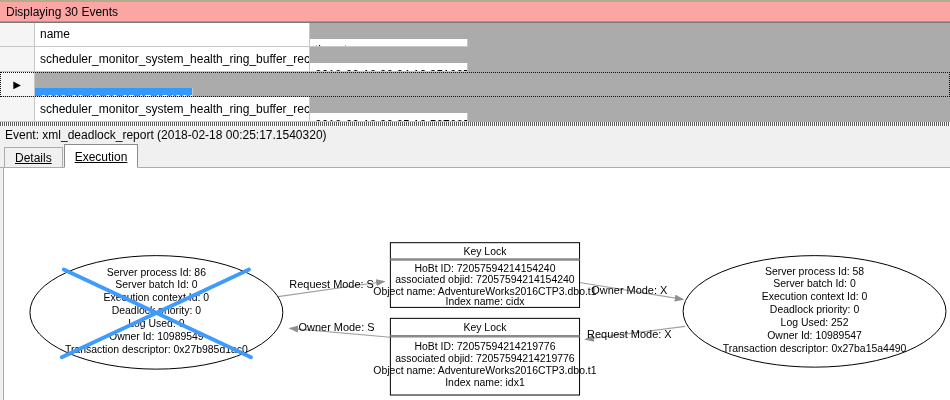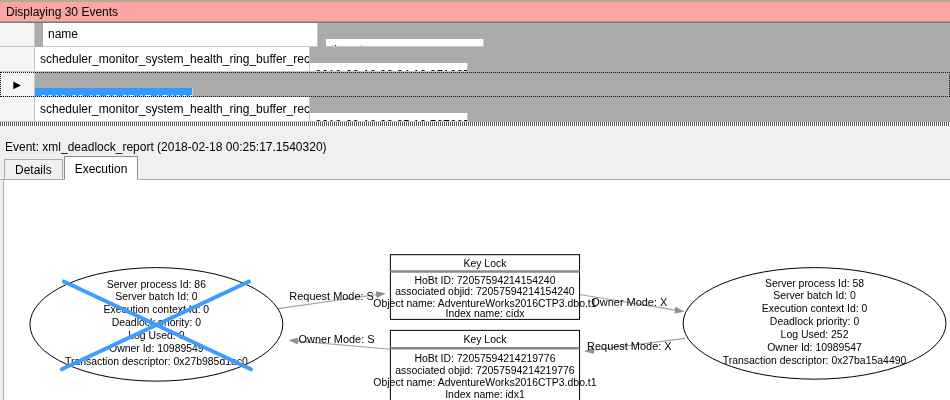--- a/index.html
+++ b/index.html
@@ -5,42 +5,42 @@
   * { margin:0; padding:0; box-sizing:border-box; }
   html,body { width:950px; height:400px; overflow:hidden; }
   body { font-family:"Liberation Sans", sans-serif; font-size:12px; color:#000; background:#F0F0F0; }
 
   .top-strip { height:2px; background:#B3AC8C; }
   .info-bar { height:20px; background:#fca5a5; border-bottom:1px solid #9a9a9a; padding:3px 8px 0 6px; }
 
   
   .grid { background:#ABABAB; border-top:1px solid #7a7a7a; }
   .grid-row { display:flex; height:25px; }
-  .grid-row.header { height:24px;gap:8px; }
+  .grid-row.header { height:24px; }
   .cell { background:#fff; border-right:1px solid #C6C6C6; border-bottom:1px solid #C6C6C6;
           padding:5px 0 0 5px; white-space:nowrap; overflow:hidden; }
   .grid-row.header .cell { padding-top:4px; }
   .c-sel  { width:35px; background:#F5F5F5; text-align:center; padding-left:0; }
   .c-name { width:275px; }
   .c-ts   { width:158px;margin-top:16px; }
   .c-fill { flex:1; background:transparent; border:none; }
   .grid-row.selected .c-name, .grid-row.selected .c-ts { background:#3399FF; color:#fff; }
   .grid-row.selected { outline:1px dotted #101010; outline-offset:-1px; }
   .tri { color:#000; font-size:10px; line-height:1; }
 
   .splitter { height:4px; background:#F0F0F0;
               background-image:repeating-linear-gradient(90deg,#5a5a5a 0 1px,#fdfdfd 1px 2px);
               background-size:2px 2px; background-repeat:repeat; }
 
-  .event-bar { height:16px; background:#F0F0F0; padding:2px 0 0 5px;margin-top:12px; }
+  .event-bar { height:16px; background:#F0F0F0; padding:2px 0 0 5px; }
 
   
   .tabs { height:26px; background:#F0F0F0; display:flex; align-items:flex-end;
           border-bottom:1px solid #ACACAC; padding-left:4px; }
-  .tab { padding:3px 10px 6px 10px; cursor:default; }
+  .tab { padding:3px 10px 6px 10px; cursor:default;text-decoration:underline; }
   .tab.inactive { background:#F0F0F0; border:1px solid #ACACAC; border-bottom:none;
                   height:20px; margin-right:1px; }
   .tab.active { background:#fff; border:1px solid #8c8c8c; border-bottom:1px solid #fff;
                 height:24px; margin-bottom:-1px; padding-top:5px; position:relative; z-index:2; }
 
   .pane { height:232px; background:#fff; border-left:1px solid #ACACAC; margin-left:3px; position:relative; }
   .pane svg { display:block; }
   svg text { font-family:"Liberation Sans", sans-serif; font-size:10.5px; fill:#000; }
   svg text.edge-label { font-size:11px; }
 </style>

